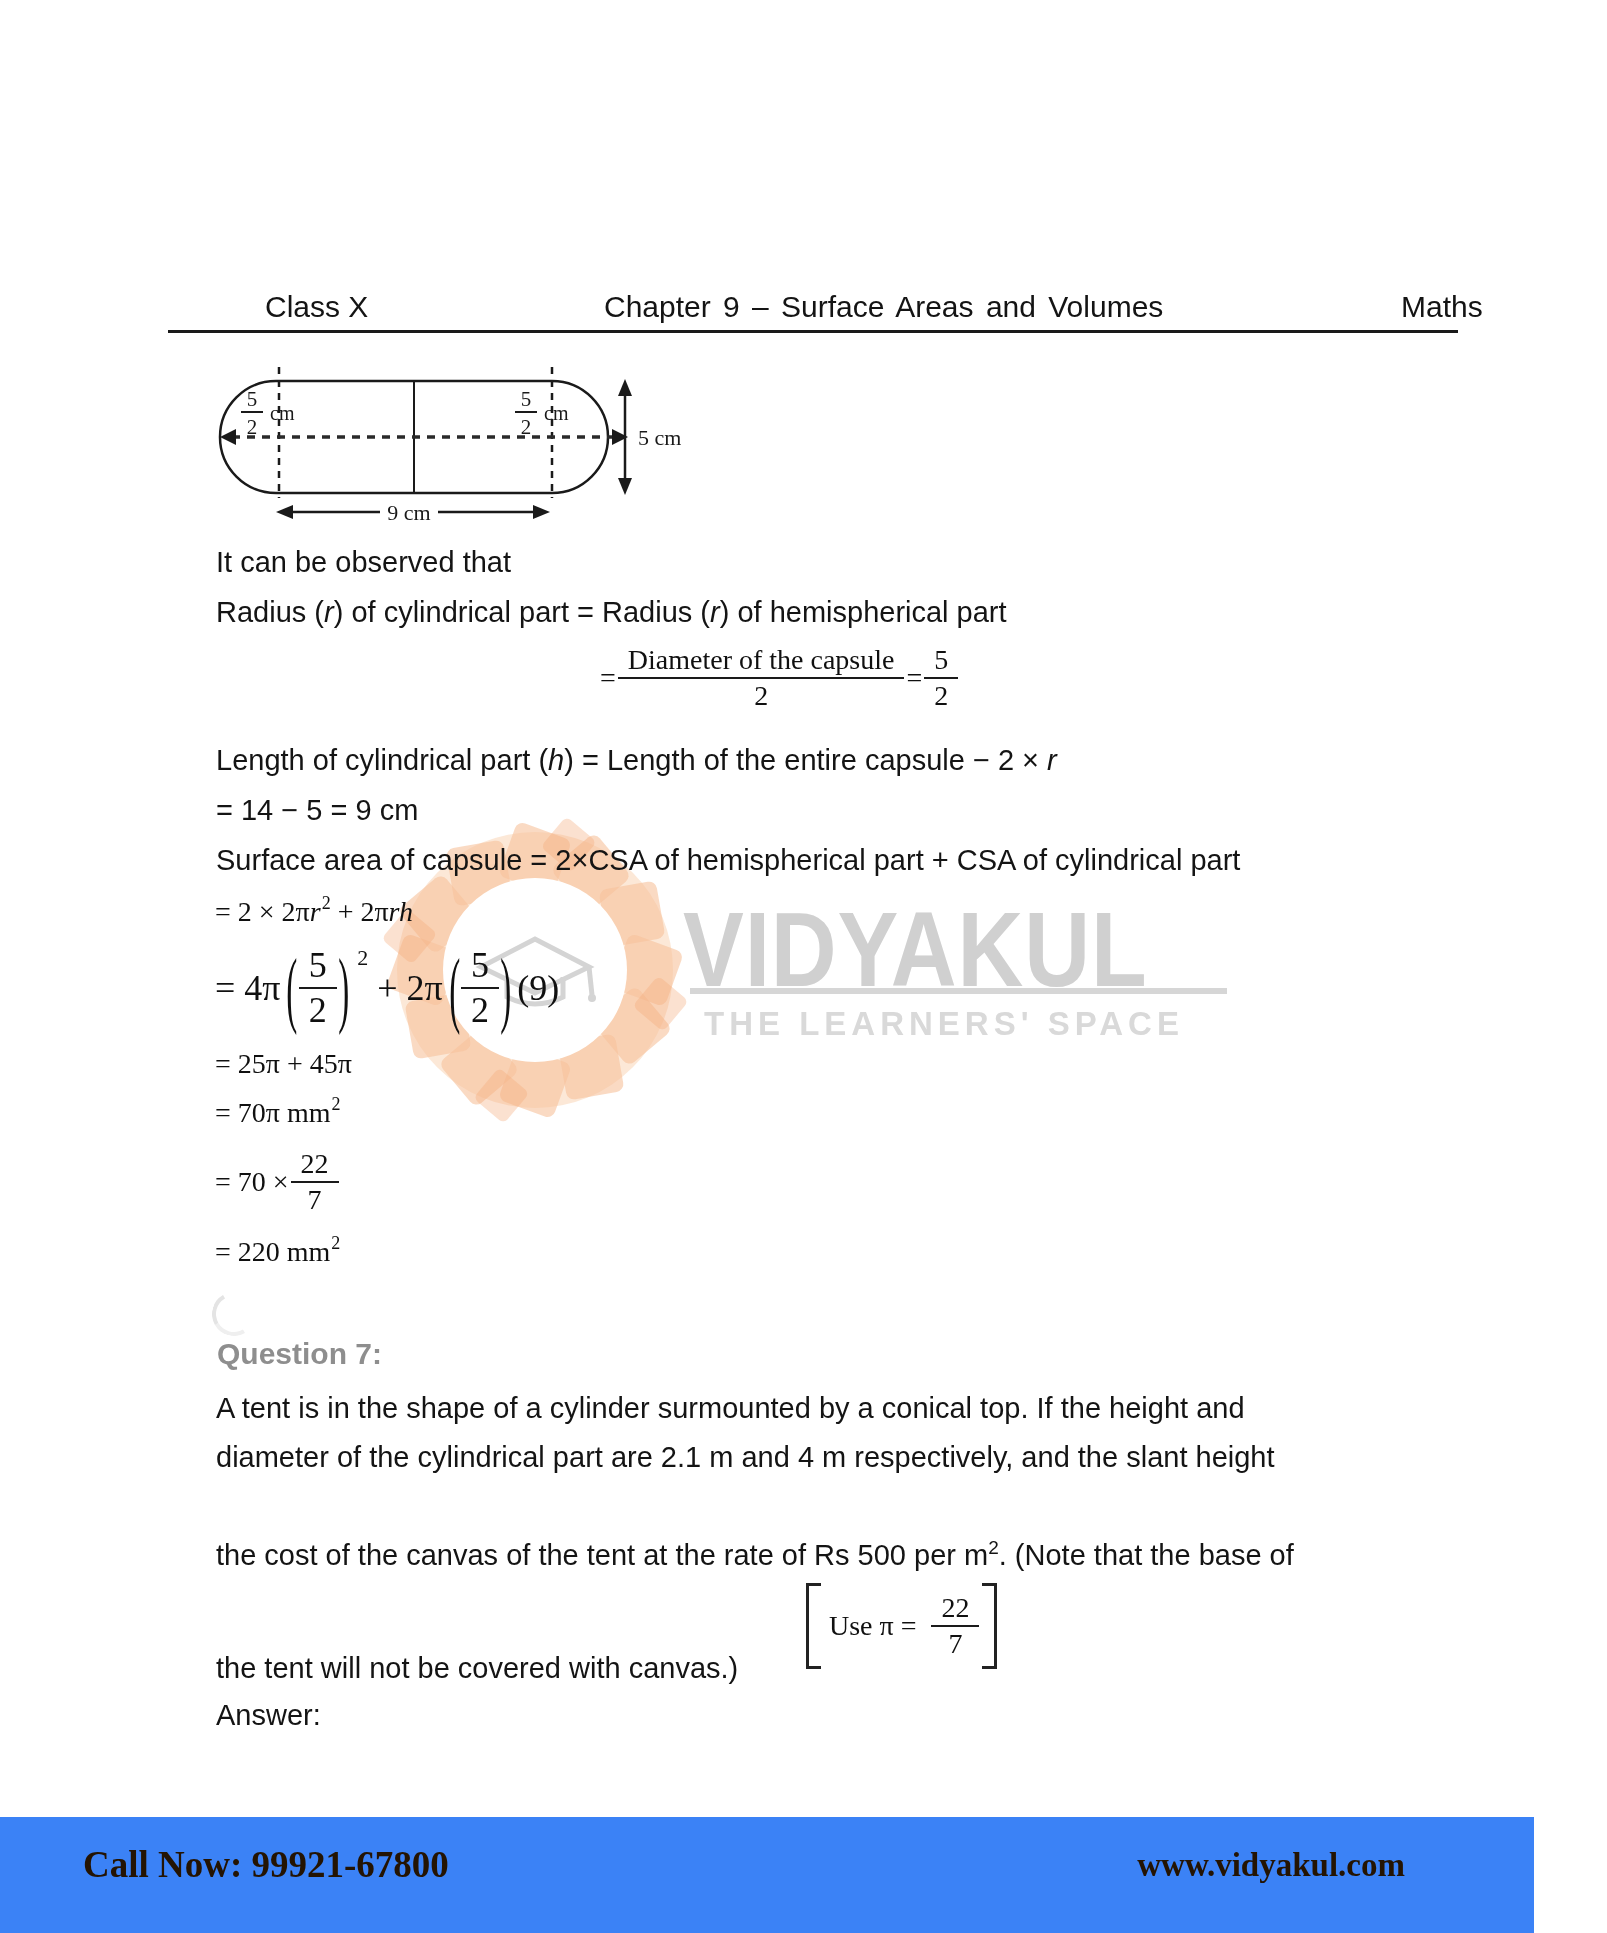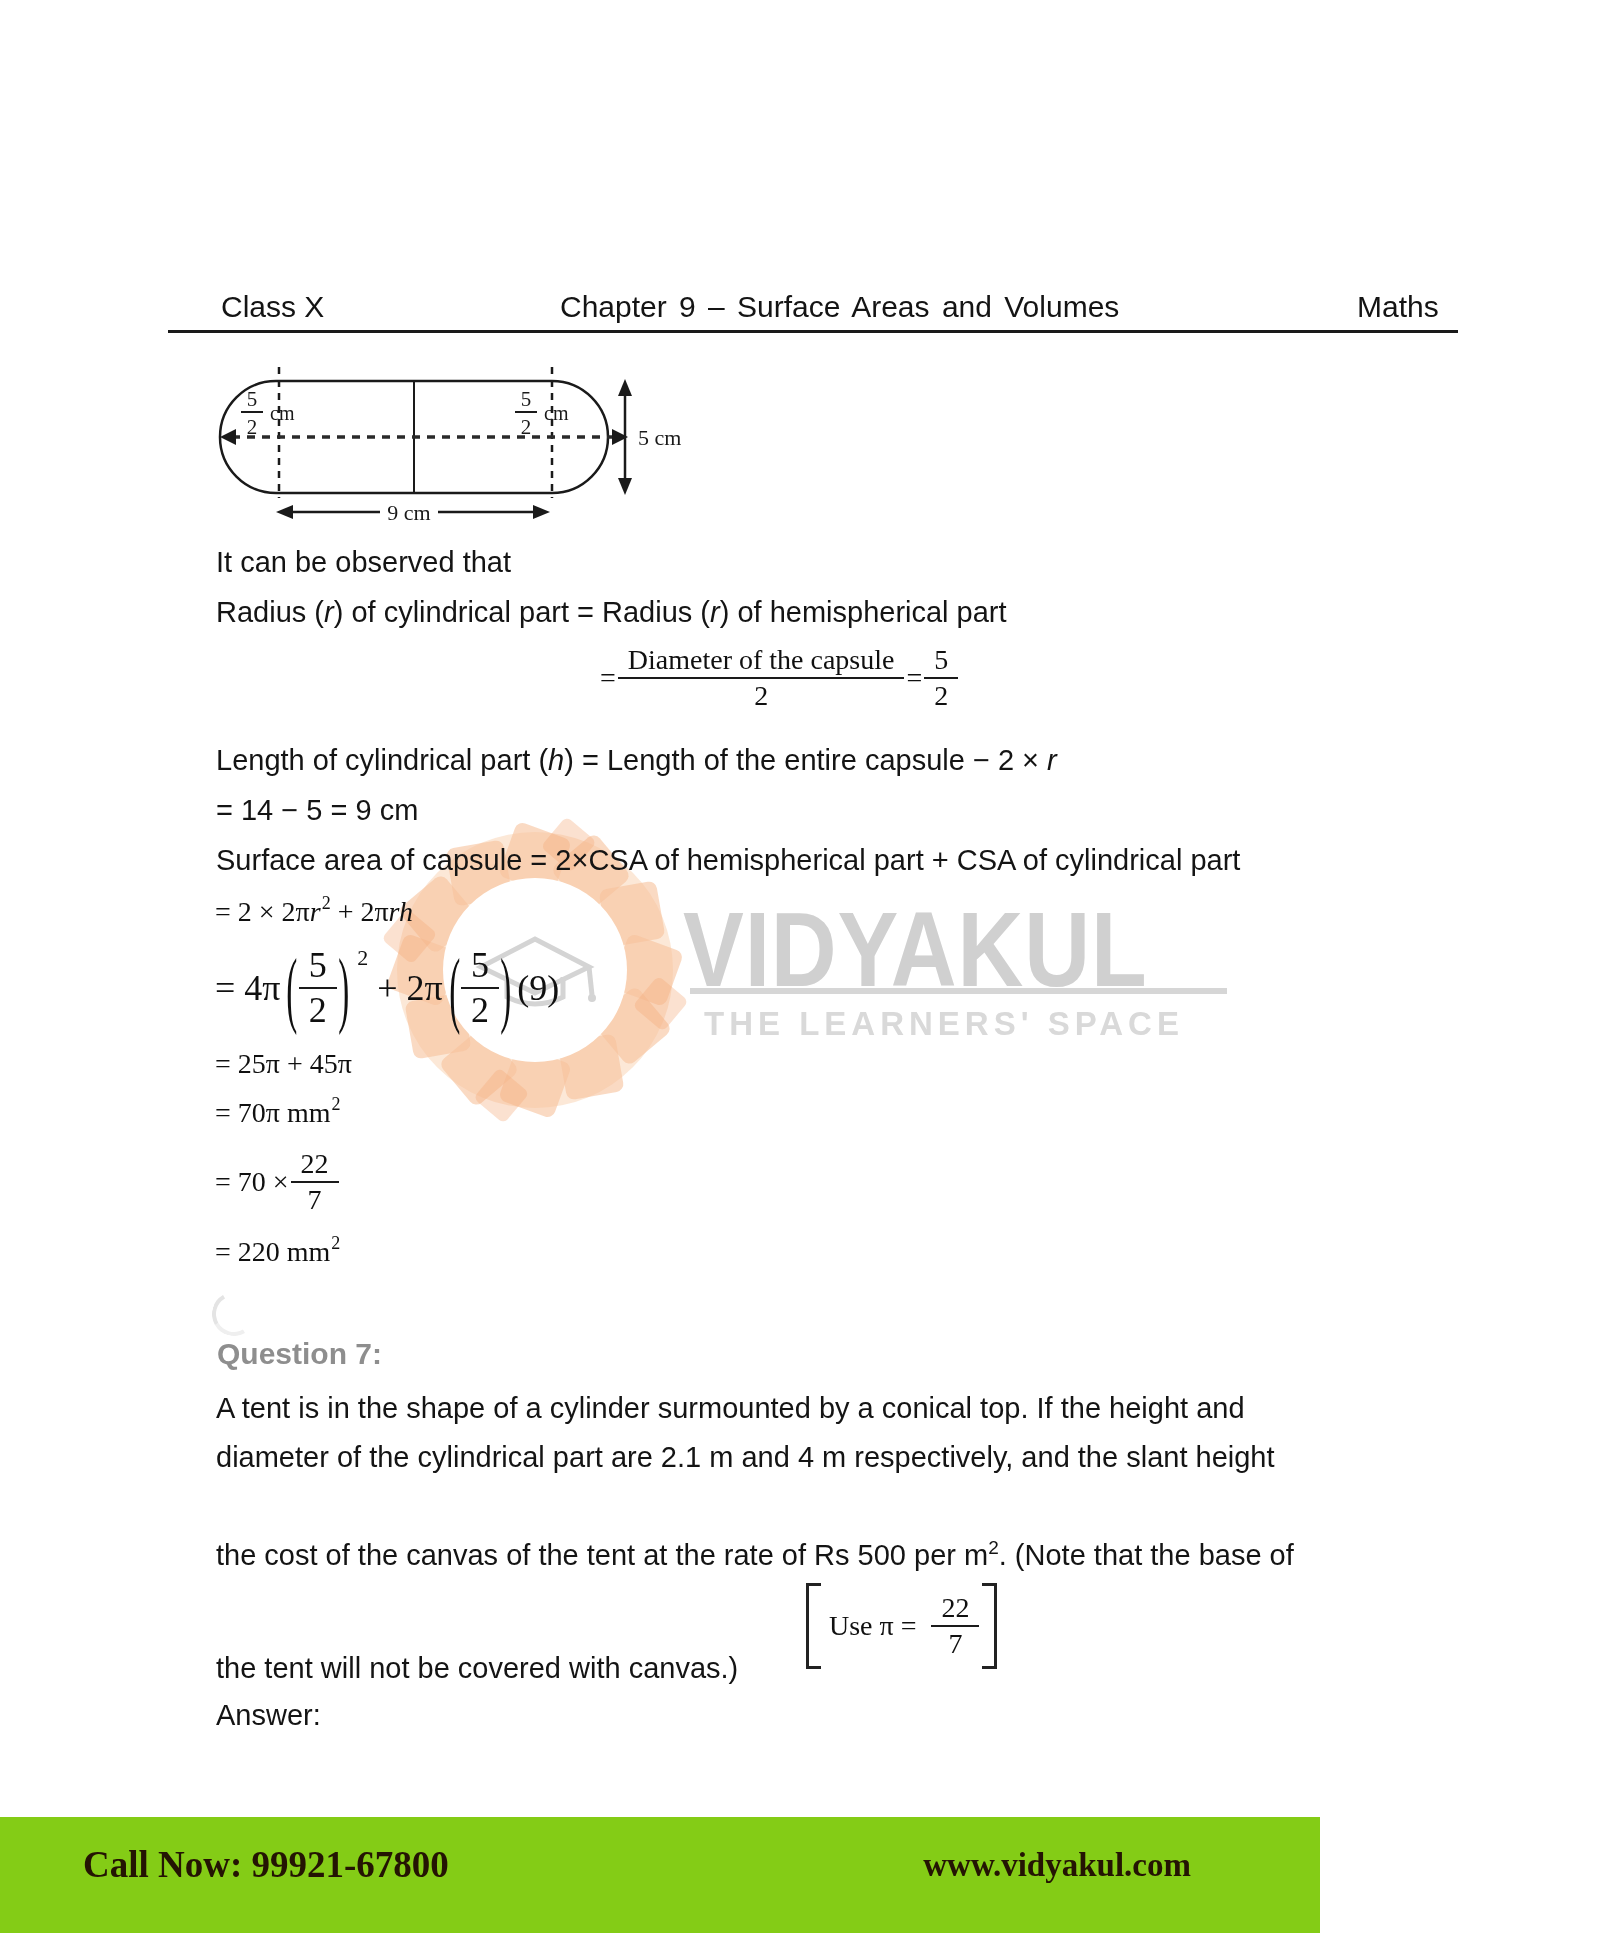--- a/index.html
+++ b/index.html
@@ -1,19 +1,19 @@
 <!DOCTYPE html>
 <html><head>
 <meta charset="utf-8">
 <style>
   html,body{margin:0;padding:0;background:#888;}
   .page{position:relative;width:1607px;height:1933px;background:#ffffff;overflow:hidden;
         font-family:"Liberation Sans",sans-serif;color:#161616;margin:0 auto;}
   
-  .hdr-item{position:absolute;top:290px;font-size:30px;white-space:nowrap;color:#141414;}
+  .hdr-item{position:absolute;top:290px;font-size:30px;white-space:nowrap;color:#141414;margin-left:44px;}
   .hdr-center{word-spacing:4px;}
   .rule{position:absolute;left:168px;top:330px;width:1290px;height:3px;background:#1a1a1a;}
   
   .wm{position:absolute;left:0;top:0;width:100%;height:100%;z-index:0;}
   .wm-brand{position:absolute;left:683px;top:896px;font-size:106px;font-weight:700;line-height:1;
             color:#d0d0d0;letter-spacing:1px;transform:scaleX(.86);transform-origin:left top;white-space:nowrap;}
   .wm-line{position:absolute;left:690px;top:988px;width:537px;height:6px;background:#d6d6d6;}
   .wm-tag{position:absolute;left:704px;top:1005px;font-size:33px;font-weight:700;color:#d9d9d9;
           letter-spacing:5px;white-space:nowrap;}
   .wm-svg{position:absolute;left:375px;top:810px;}
@@ -41,21 +41,21 @@
   .note{position:absolute;left:806px;top:1583px;height:86px;display:flex;align-items:center;
         font-family:"Liberation Serif",serif;font-size:28px;color:#101010;}
   .brk{width:12px;align-self:stretch;}
   .brk-l{border-left:3px solid #222;border-top:3px solid #222;border-bottom:3px solid #222;}
   .brk-r{border-right:3px solid #222;border-top:3px solid #222;border-bottom:3px solid #222;}
   .note .inner{display:flex;align-items:center;gap:20px;padding:0 8px;}
   
   .fig{position:absolute;left:170px;top:355px;}
   .fig text{font-family:"Liberation Serif",serif;fill:#1a1a1a;}
   
-  .footer{position:absolute;left:0;top:1817px;width:1320px;height:116px;background:#84cc16;z-index:2;}
+  .footer{position:absolute;left:0;top:1817px;width:1534px;height:116px;background:#3b82f6;z-index:2;}
   .f-call{position:absolute;left:83px;top:26px;font-family:"Liberation Serif",serif;font-weight:700;
           font-size:37px;color:#241403;white-space:nowrap;}
   .f-site{position:absolute;right:129px;top:30px;font-family:"Liberation Serif",serif;font-weight:700;
           font-size:33px;color:#241403;white-space:nowrap;}
 </style>
 </head>
 <body>
 
 <div class="page">
 

